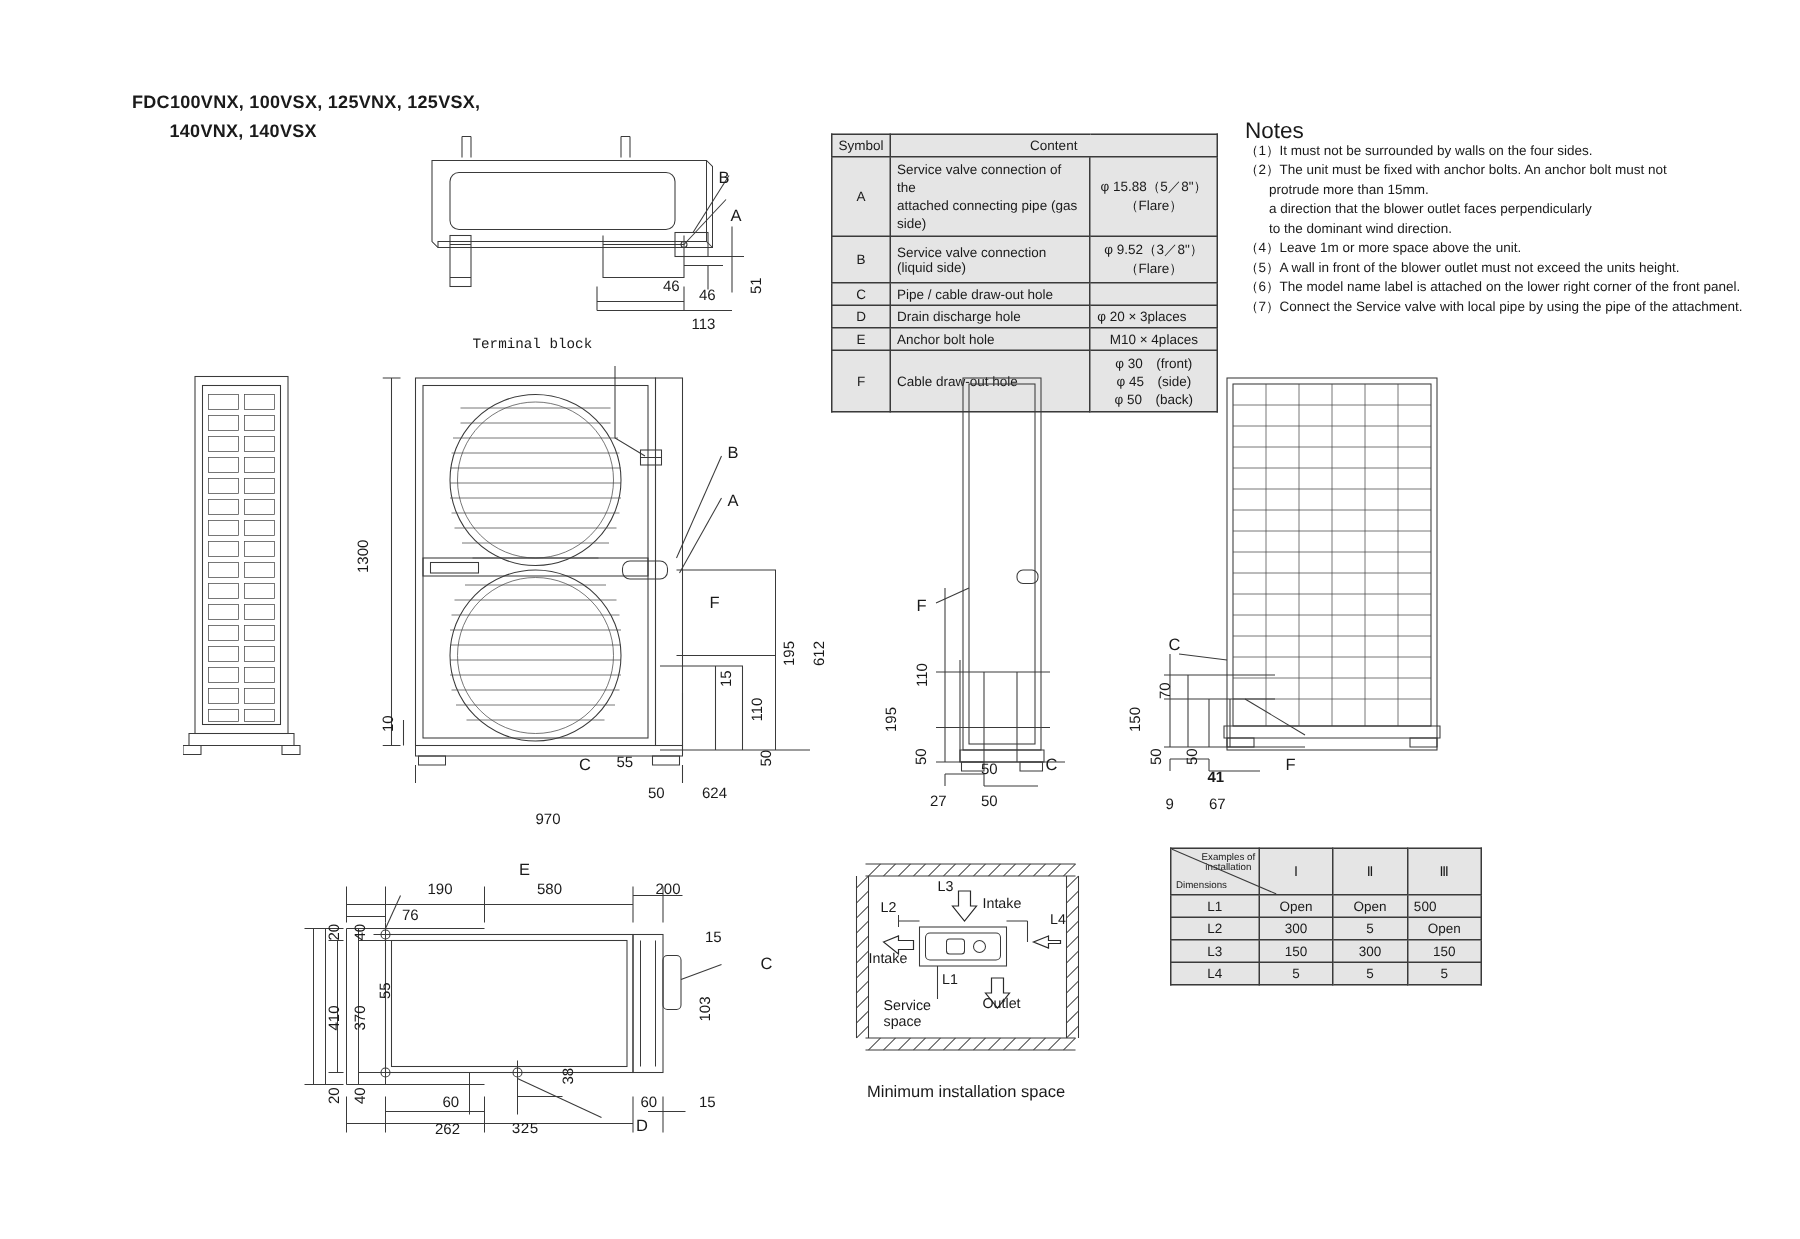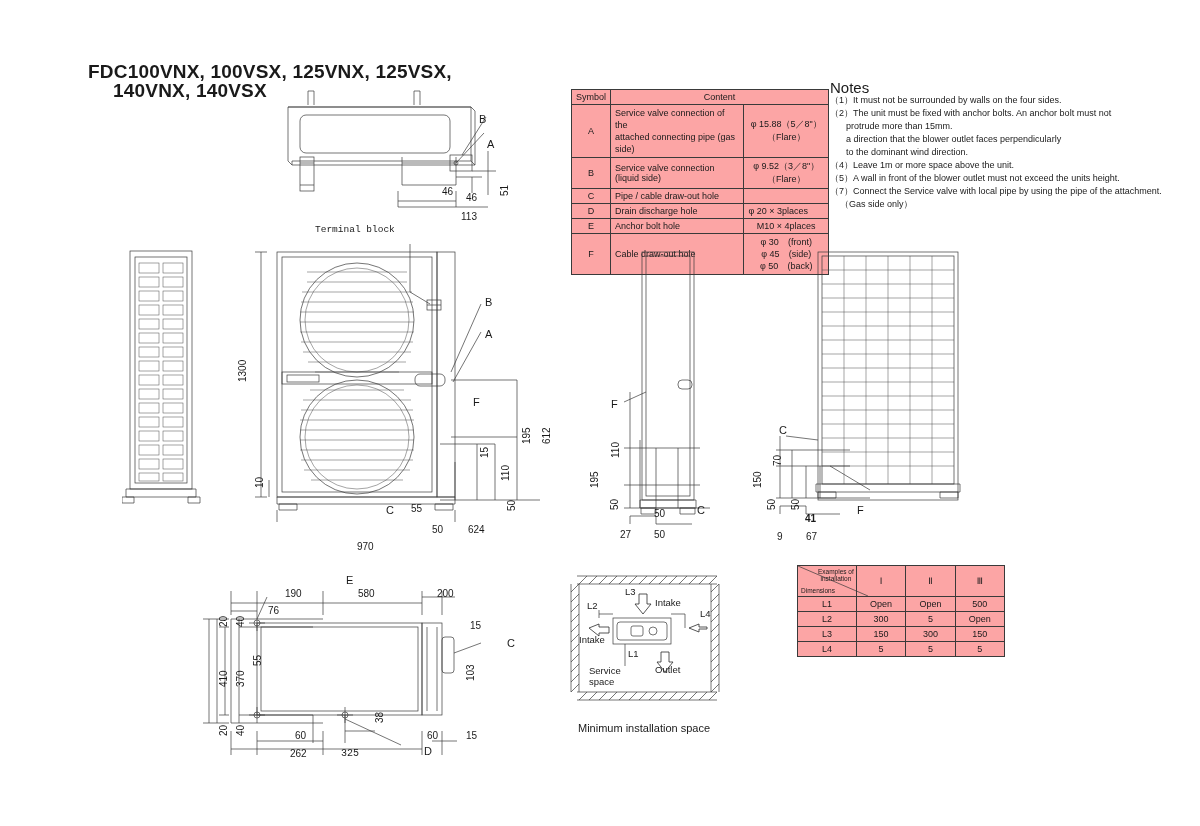--- a/index.html
+++ b/index.html
@@ -6,28 +6,28 @@
   body{
     width:1200px;height:826px;
     background:#ffffff;
     font-family:"Liberation Sans", sans-serif;
     color:#1a1a1a;
     position:relative;
     overflow:hidden;
   }
   .page{position:absolute;left:0;top:0;width:1200px;height:826px;}
   .abs{position:absolute;}
-  .ttl{font-weight:bold;font-size:19px;letter-spacing:.2px;}
+  .ttl{font-weight:bold;font-size:12px;letter-spacing:.2px;}
   .lbl{font-size:11px;}
   .sm{font-size:9.5px;}
   .dim{font-size:10px;}
   .vert{writing-mode:vertical-rl;transform:rotate(180deg);}
   table{border-collapse:collapse;}
   .tbl td,.tbl th{border:1px solid #3a3a3a;font-size:9px;padding:2px 4px;font-weight:normal;color:#1a1a1a;}
-  .tbl{background:#fca5a5;margin-left:17px;}
+  .tbl{background:#e5e5e5;}
   .notes div{font-size:9px;line-height:13px;}
   .notes .nhead{font-size:15px;}
   svg{display:block;}
   .thin{fill:none;stroke:#3a3a3a;stroke-width:.7;}
   .thinner{fill:none;stroke:#4a4a4a;stroke-width:.5;}
   .hatch{stroke:#3a3a3a;stroke-width:.7;}
   .arrowfill{fill:#ffffff;stroke:#2b2b2b;stroke-width:.8;}
 </style>
 </head>
 <body>
@@ -121,22 +121,22 @@
 
   <div class="abs notes" style="left:830px;top:81px;width:370px;">
     <div class="nhead">Notes</div>
     <div>（1）It must not be surrounded by walls on the four sides.</div>
     <div>（2）The unit must be fixed with anchor bolts. An anchor bolt must not</div>
     <div style="padding-left:16px;">protrude more than 15mm.</div>
     <div style="padding-left:16px;">a direction that the blower outlet faces perpendicularly</div>
     <div style="padding-left:16px;">to the dominant wind direction.</div>
     <div>（4）Leave 1m or more space above the unit.</div>
     <div>（5）A wall in front of the blower outlet must not exceed the units height.</div>
+    <div>（6）The model name label is attached on the lower right corner of the front panel.</div>
     <div>（7）Connect the Service valve with local pipe by using the pipe of the attachment.</div>
-    <div style="padding-left:10px;">（Gas side only）</div>
   </div>
 
   <div class="abs" style="left:122px;top:245px;">
     <svg width="95" height="265" viewBox="0 0 95 265">
       <rect class="thin" x="8" y="6" width="62" height="238"></rect>
       <rect class="thin" x="13" y="12" width="52" height="226"></rect>
 
       <g class="thinner">
         <rect x="17" y="18" width="20" height="10"></rect>
           <rect x="41" y="18" width="20" height="10"></rect>
@@ -516,21 +516,21 @@
               </svg>
         </td>
         <td style="width:46px;text-align:center;">Ⅰ</td>
         <td style="width:46px;text-align:center;">Ⅱ</td>
         <td style="width:46px;text-align:center;">Ⅲ</td>
       </tr>
       <tr>
         <td style="text-align:center;">L1</td>
         <td style="text-align:center;">Open</td>
         <td style="text-align:center;">Open</td>
-        <td style="text-align:center;">500</td>
+        <td style="">500</td>
       </tr>
       <tr>
         <td style="text-align:center;">L2</td>
         <td style="text-align:center;">300</td>
         <td style="text-align:center;">5</td>
         <td style="text-align:center;">Open</td>
       </tr>
       <tr>
         <td style="text-align:center;">L3</td>
         <td style="text-align:center;">150</td>

